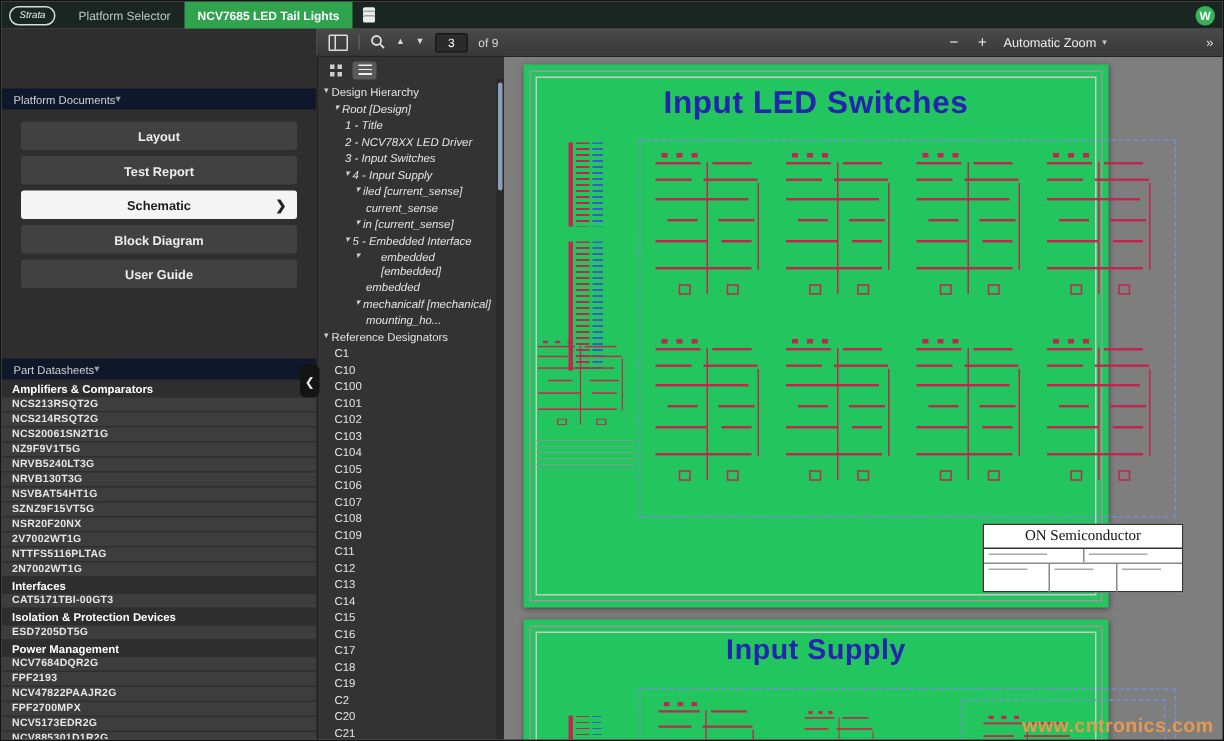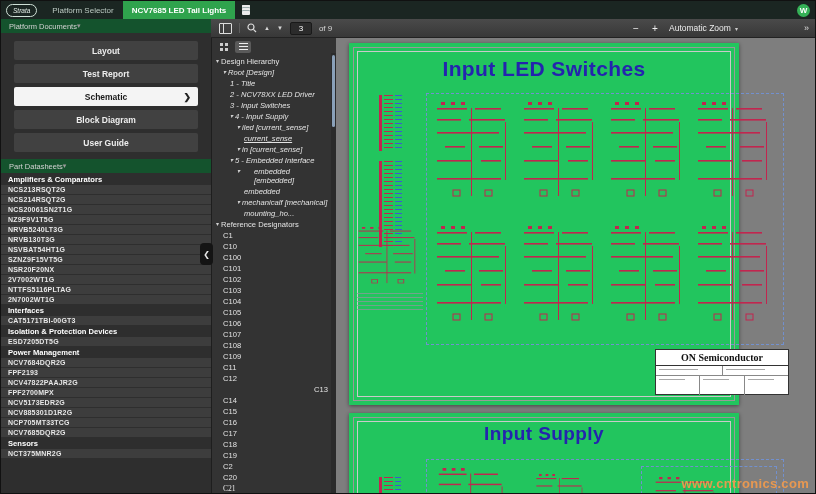--- a/index.html
+++ b/index.html
@@ -14,22 +14,22 @@
            color:#bccac3;cursor:default;white-space:nowrap;}
   .hdr-tab.active{background:#2fa34d;color:#fff;font-weight:bold;}
   .doc-ic{width:8px;height:10px;background:#ececec;border-radius:1px;margin-left:7px;
           box-shadow:inset 0 2px 0 #ececec, inset 0 3px 0 #9aa, inset 0 5px 0 #ececec, inset 0 6px 0 #9aa;}
   .avatar{margin-left:auto;margin-right:5px;width:13px;height:13px;border-radius:50%;
           background:#35b257;color:#fff;font-size:8px;font-weight:bold;display:flex;
           align-items:center;justify-content:center;}
   
   .sidebar{position:absolute;left:0;top:18px;bottom:0;width:210px;background:#2e2e2e;
            overflow:hidden;z-index:20;}
-  .side-sec{height:14px;background:#14532d;display:flex;justify-content:flex-start;
-            align-items:center;padding:0 8px;font-size:7.5px;color:#d2d2d2;margin-bottom:2px;}
+  .side-sec{height:14px;background:#0f172a;display:flex;justify-content:flex-start;
+            align-items:center;padding:0 8px;font-size:7.5px;color:#d2d2d2;margin-bottom:2px;margin-top:40px;}
   .side-sec .caret{color:#9a9a9a;font-size:7px;}
   #doc-buttons{padding:2px 0 3px;}
   .doc-btn{position:relative;margin:4px 13px;height:19px;background:#414141;border-radius:2px;
            color:#ededed;font-size:8.5px;font-weight:bold;display:flex;align-items:center;
            justify-content:center;cursor:pointer;}
   .doc-btn.active{background:#f4f4f4;color:#1a1a1a;}
   .doc-btn .arr{position:absolute;right:7px;font-size:9px;color:#222;}
   .cat-header{margin-top:2px;height:10px;line-height:10px;padding-left:7px;font-size:7.6px;
               font-weight:bold;color:#ffffff;}
   .part-row{height:9px;line-height:9px;margin-bottom:1px;padding-left:7px;background:#3d3d3d;
@@ -91,21 +91,21 @@
   .cluster{position:absolute;}
   .connector{position:absolute;background:
       linear-gradient(#c2254f,#c2254f) 0 0/3px 100% no-repeat,
       repeating-linear-gradient(to bottom,#c2254f 0 1px,transparent 1px 4px) 5px 0/9px 100% no-repeat,
       repeating-linear-gradient(to bottom,#3a5bd0 0 1px,transparent 1px 4px) 16px 0/7px 100% no-repeat;}
   .notes{position:absolute;left:8px;top:250px;width:66px;height:20px;opacity:.75;
          background:repeating-linear-gradient(to bottom,#8d979b 0 1px,transparent 1px 4px);}
   .titleblock{position:absolute;left:306px;top:306px;width:134px;height:46px;background:#fff;
               border:1px solid #333;box-sizing:border-box;}
   .tb-company{height:15px;border-bottom:1px solid #333;display:flex;align-items:center;
-              justify-content:center;font-family:"Liberation Serif",serif;font-weight:bold;
+              justify-content:center;font-family:"Liberation Serif",serif;font-weight:normal;
               font-size:10px;color:#111;white-space:nowrap;}
   .tb-row{display:flex;border-bottom:1px solid #888;}
   .tb-row:last-child{border-bottom:none;}
   .tb-cell{position:relative;border-right:1px solid #888;flex:1;}
   .tb-cell:last-child{border-right:none;}
   .tb-cell::before{content:"";position:absolute;left:3px;top:3px;width:60%;height:1px;background:#a8a8a8;}
   .r1{height:9px;} .r2{height:19px;}
   .watermark{position:absolute;right:6px;bottom:2px;font-size:13px;font-weight:bold;
              color:#f09a4e;opacity:.93;letter-spacing:.3px;z-index:10;}
 </style>
@@ -258,21 +258,21 @@
           <span>3 - Input Switches</span>
         </div>
         <div class="tree-item it" style="padding-left: 18px;">
           <span class="tcaret">▾</span>
           <span>4 - Input Supply</span>
         </div>
         <div class="tree-item it" style="padding-left: 25px;">
           <span class="tcaret">▾</span>
           <span>iled [current_sense]</span>
         </div>
-        <div class="tree-item it" style="padding-left: 32px; text-decoration: underline;">
+        <div class="tree-item it" style="padding-left: 32px;">
           <span>current_sense</span>
         </div>
         <div class="tree-item it" style="padding-left: 25px;">
           <span class="tcaret">▾</span>
           <span>in [current_sense]</span>
         </div>
         <div class="tree-item it" style="padding-left: 18px;">
           <span class="tcaret">▾</span>
           <span>5 - Embedded Interface</span>
         </div>
@@ -329,21 +329,21 @@
         </div>
         <div class="tree-item" style="padding-left: 11px;">
           <span>C109</span>
         </div>
         <div class="tree-item" style="padding-left: 11px;">
           <span>C11</span>
         </div>
         <div class="tree-item" style="padding-left: 11px;">
           <span>C12</span>
         </div>
-        <div class="tree-item" style="padding-left: 11px; justify-content: flex-end;">
+        <div class="tree-item" style="padding-left: 11px;">
           <span>C13</span>
         </div>
         <div class="tree-item" style="padding-left: 11px;">
           <span>C14</span>
         </div>
         <div class="tree-item" style="padding-left: 11px;">
           <span>C15</span>
         </div>
         <div class="tree-item" style="padding-left: 11px;">
           <span>C16</span>
@@ -356,21 +356,21 @@
         </div>
         <div class="tree-item" style="padding-left: 11px;">
           <span>C19</span>
         </div>
         <div class="tree-item" style="padding-left: 11px;">
           <span>C2</span>
         </div>
         <div class="tree-item" style="padding-left: 11px;">
           <span>C20</span>
         </div>
-        <div class="tree-item" style="padding-left: 11px; font-family: Liberation Serif, serif;">
+        <div class="tree-item" style="padding-left: 11px;">
           <span>C21</span>
         </div>
       </div>
     <div class="panel-scroll">
       <div class="thumb"></div>
     </div>
   </div>
 
   <main class="viewer">
 

